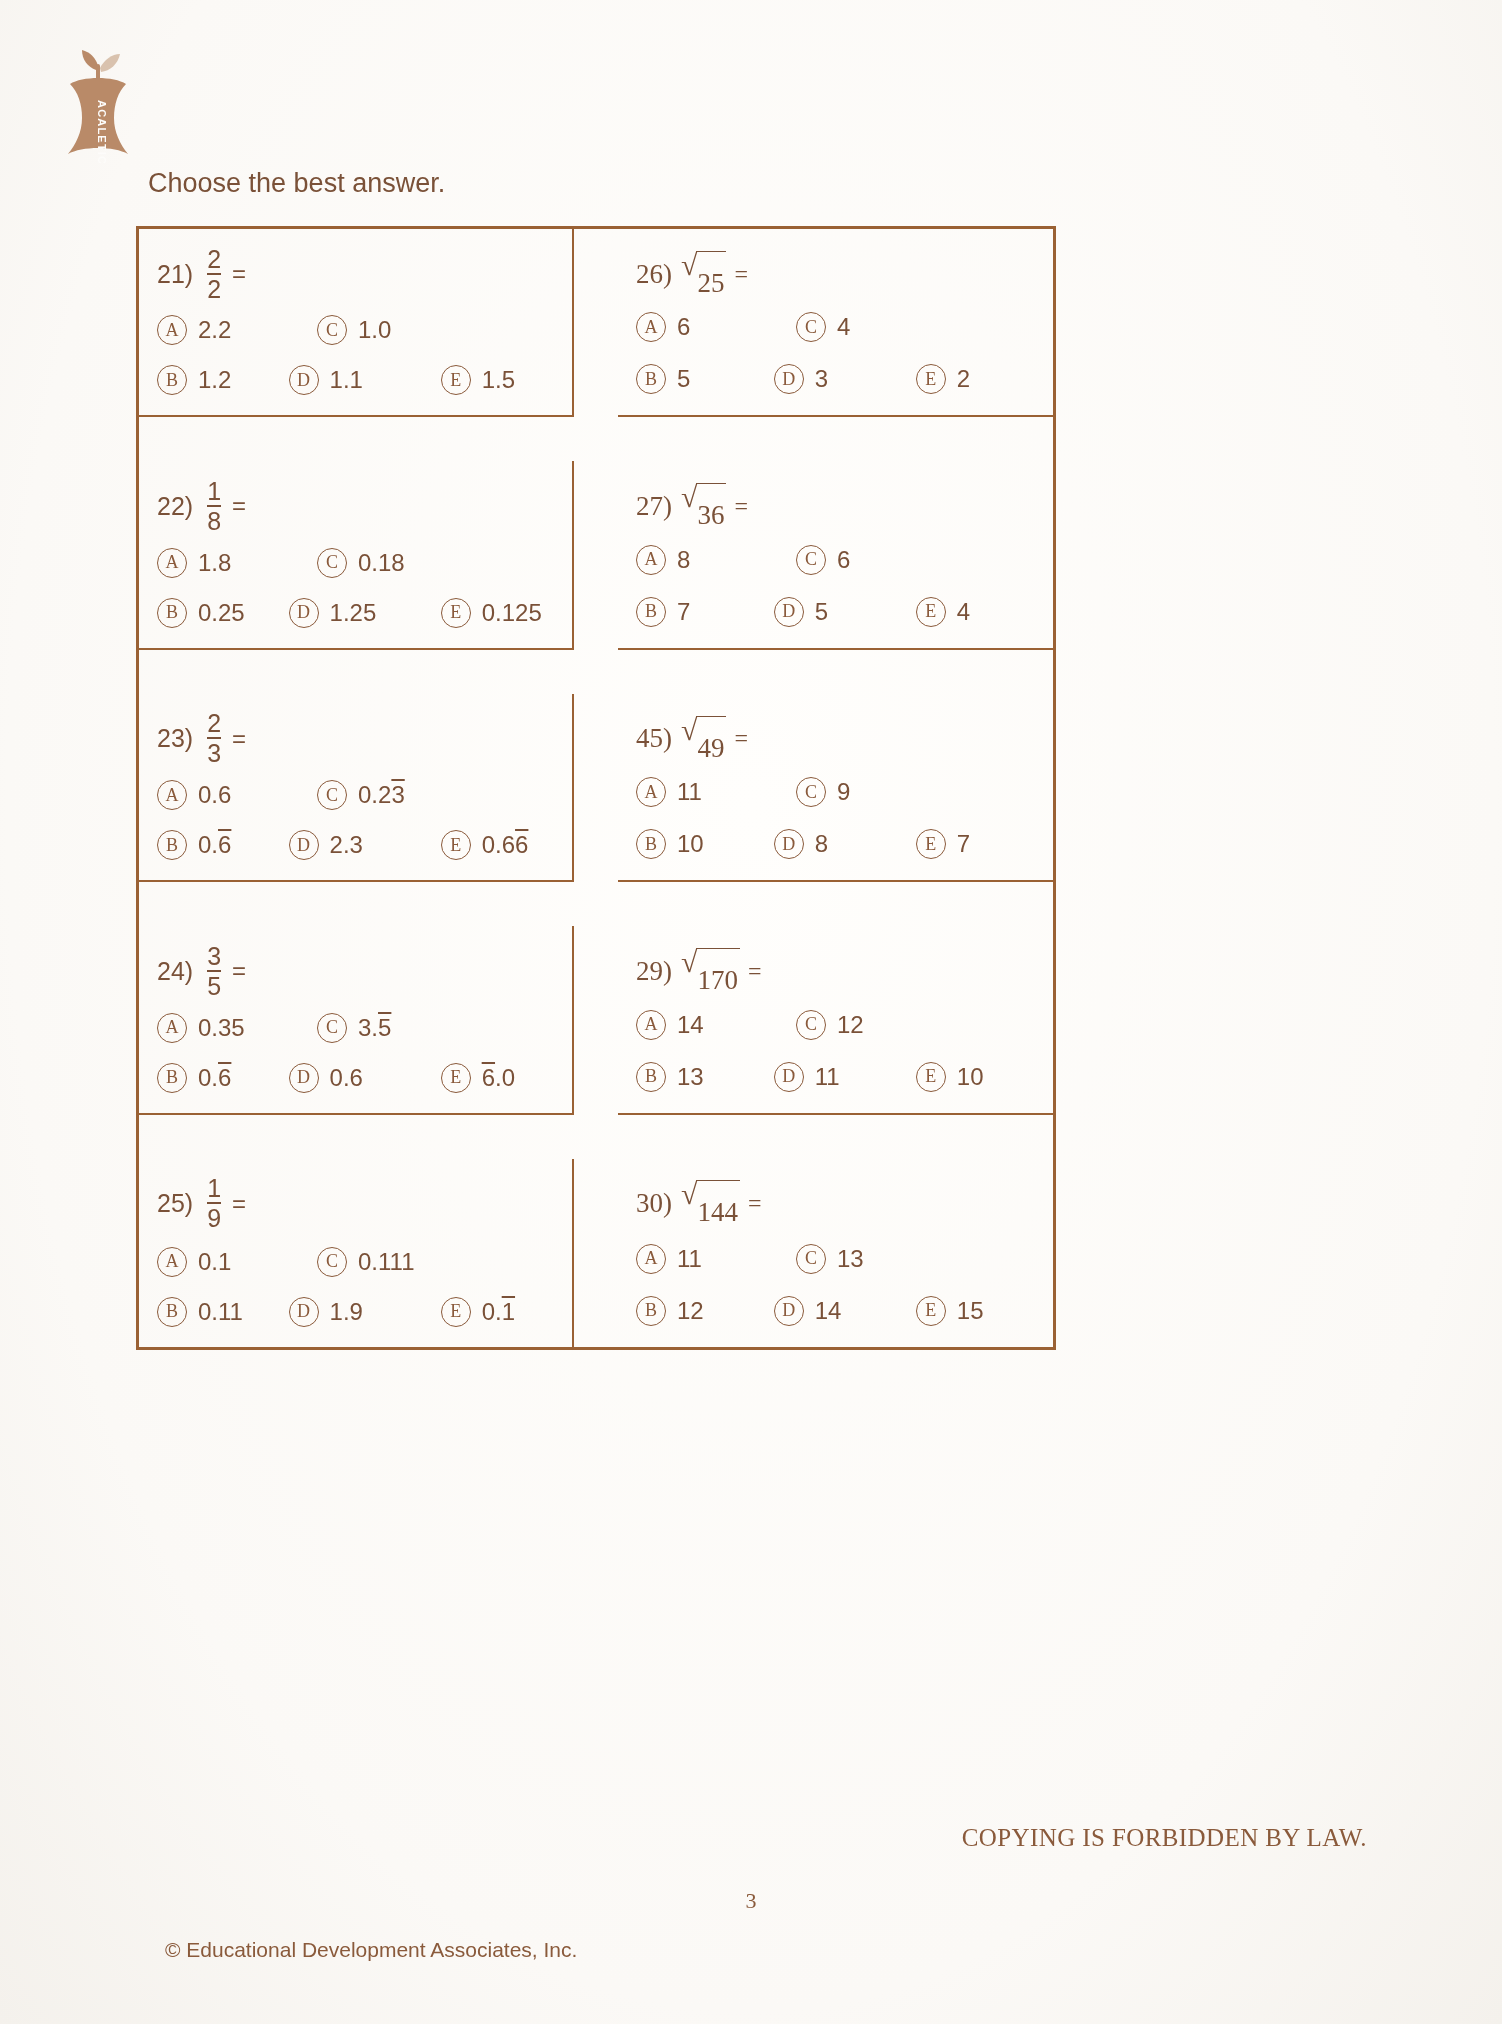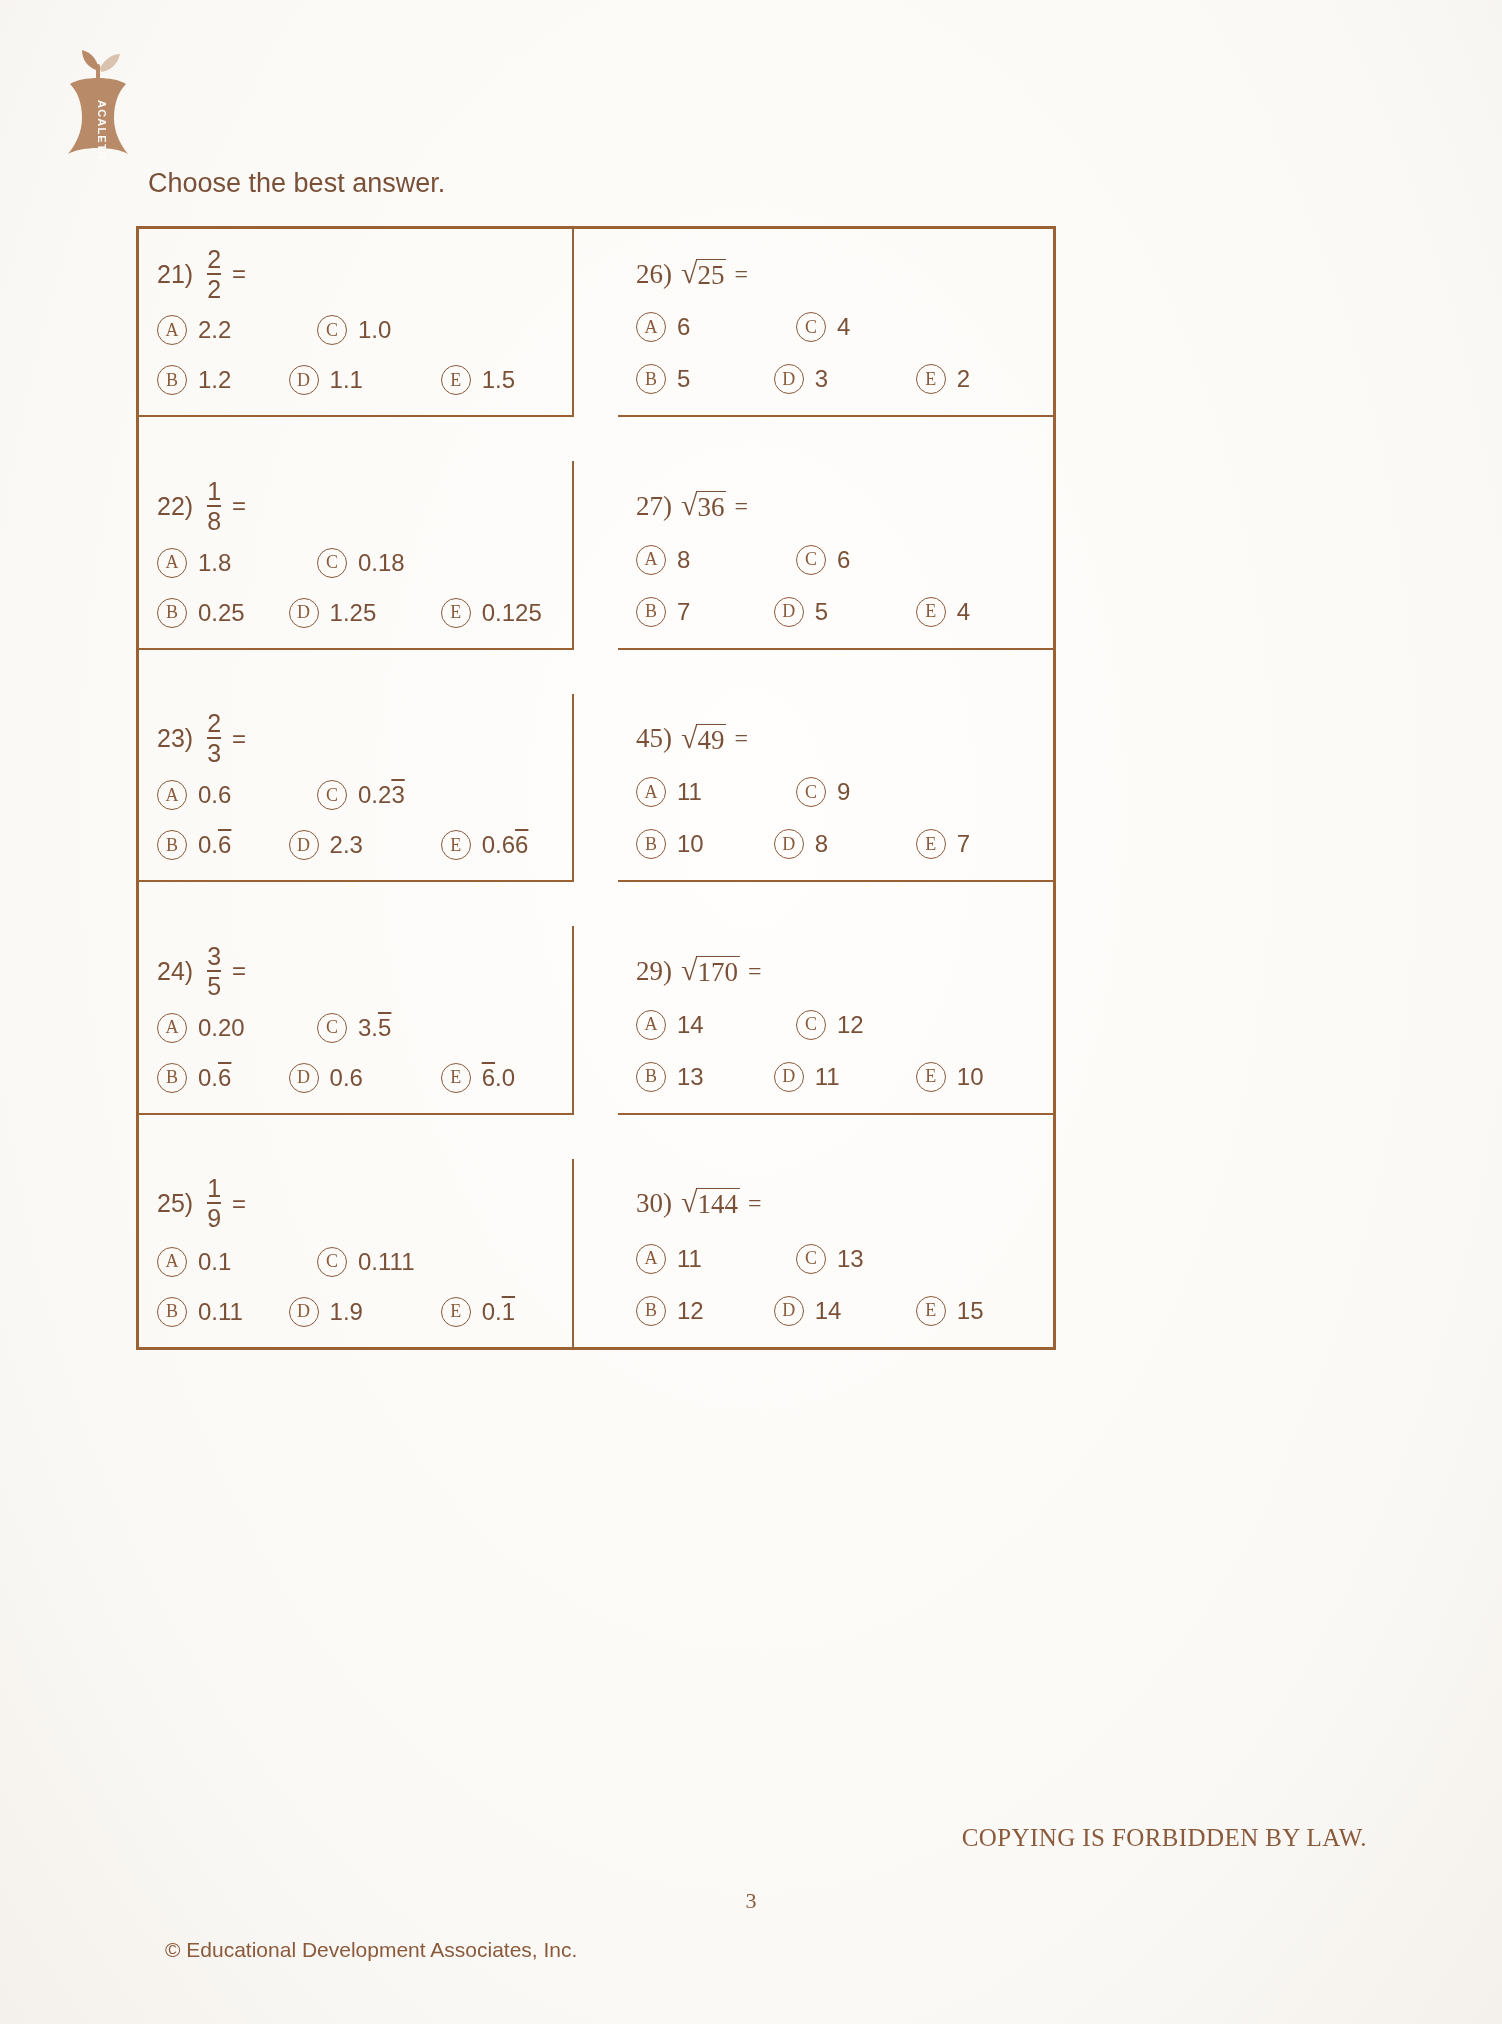--- a/index.html
+++ b/index.html
@@ -78,21 +78,21 @@
   .radq{
     font-family:"Liberation Serif", serif;
     font-size:27px;color:#7a5138;
     display:flex;align-items:center;height:62px;
   }
   .radq .qnum{font-family:"Liberation Serif",serif;margin-right:9px;}
   .rad{display:inline-flex;align-items:flex-start;}
   .rad .sign{font-size:30px;line-height:.95;}
   .rad .rand{
     border-top:1.6px solid #7a5138;
-    padding:1px 2px 0 1px;
+    padding:17px 2px 0 1px;
     margin-left:-1px;
     line-height:1.05;
   }
   .radq .eq{font-family:"Liberation Serif",serif;margin-left:8px;}
 
   
   .choices{
     position:absolute;left:18px;right:8px;bottom:10px;
   }
   .chrow{display:flex;align-items:center;height:50px;}
@@ -378,21 +378,21 @@
           <span class="frac">
             <span class="num">3</span>
             <span class="den">5</span>
           </span>
           <span class="eq">=</span>
         </div>
         <div class="choices">
           <div class="chrow">
             <span class="opt slotA">
               <span class="bub">A</span>
-              <span class="val">0.20</span>
+              <span class="val">0.35</span>
             </span>
             <span class="opt slotC">
               <span class="bub">C</span>
               <span class="val">3.<span class="ov">5</span></span>
             </span>
           </div>
           <div class="chrow">
             <span class="opt slotA">
               <span class="bub">B</span>
               <span class="val">0.<span class="ov">6</span></span>

